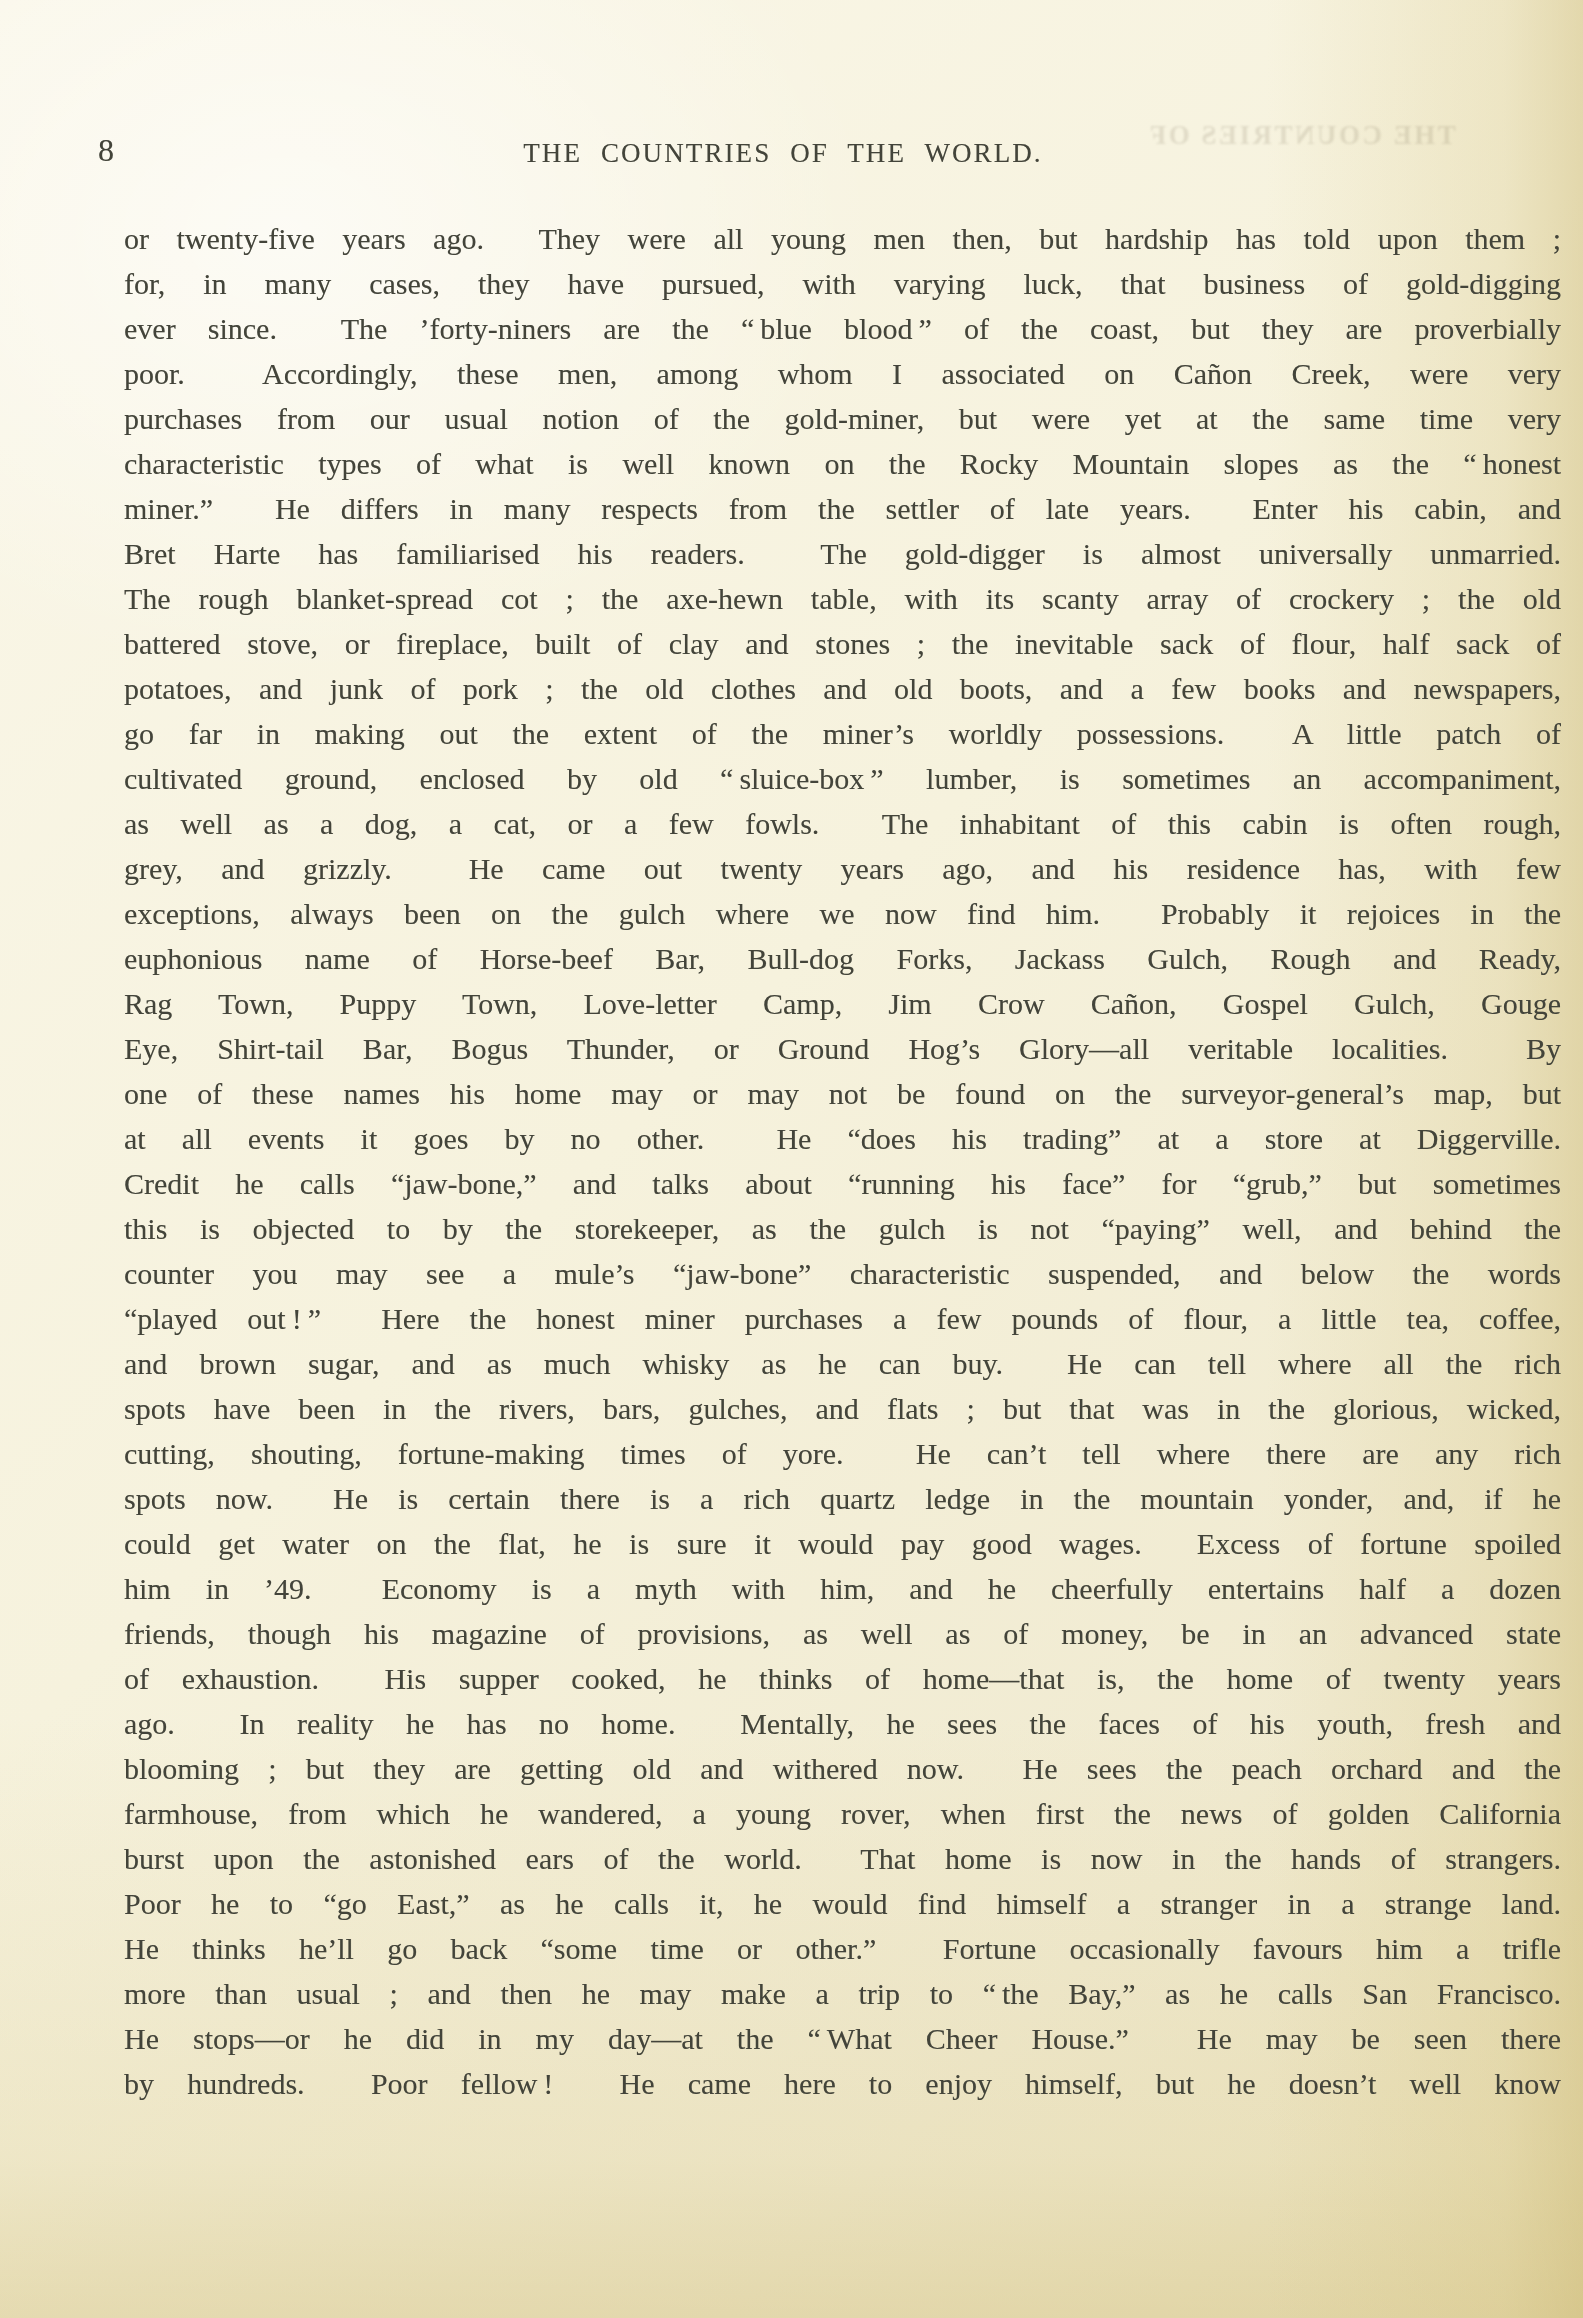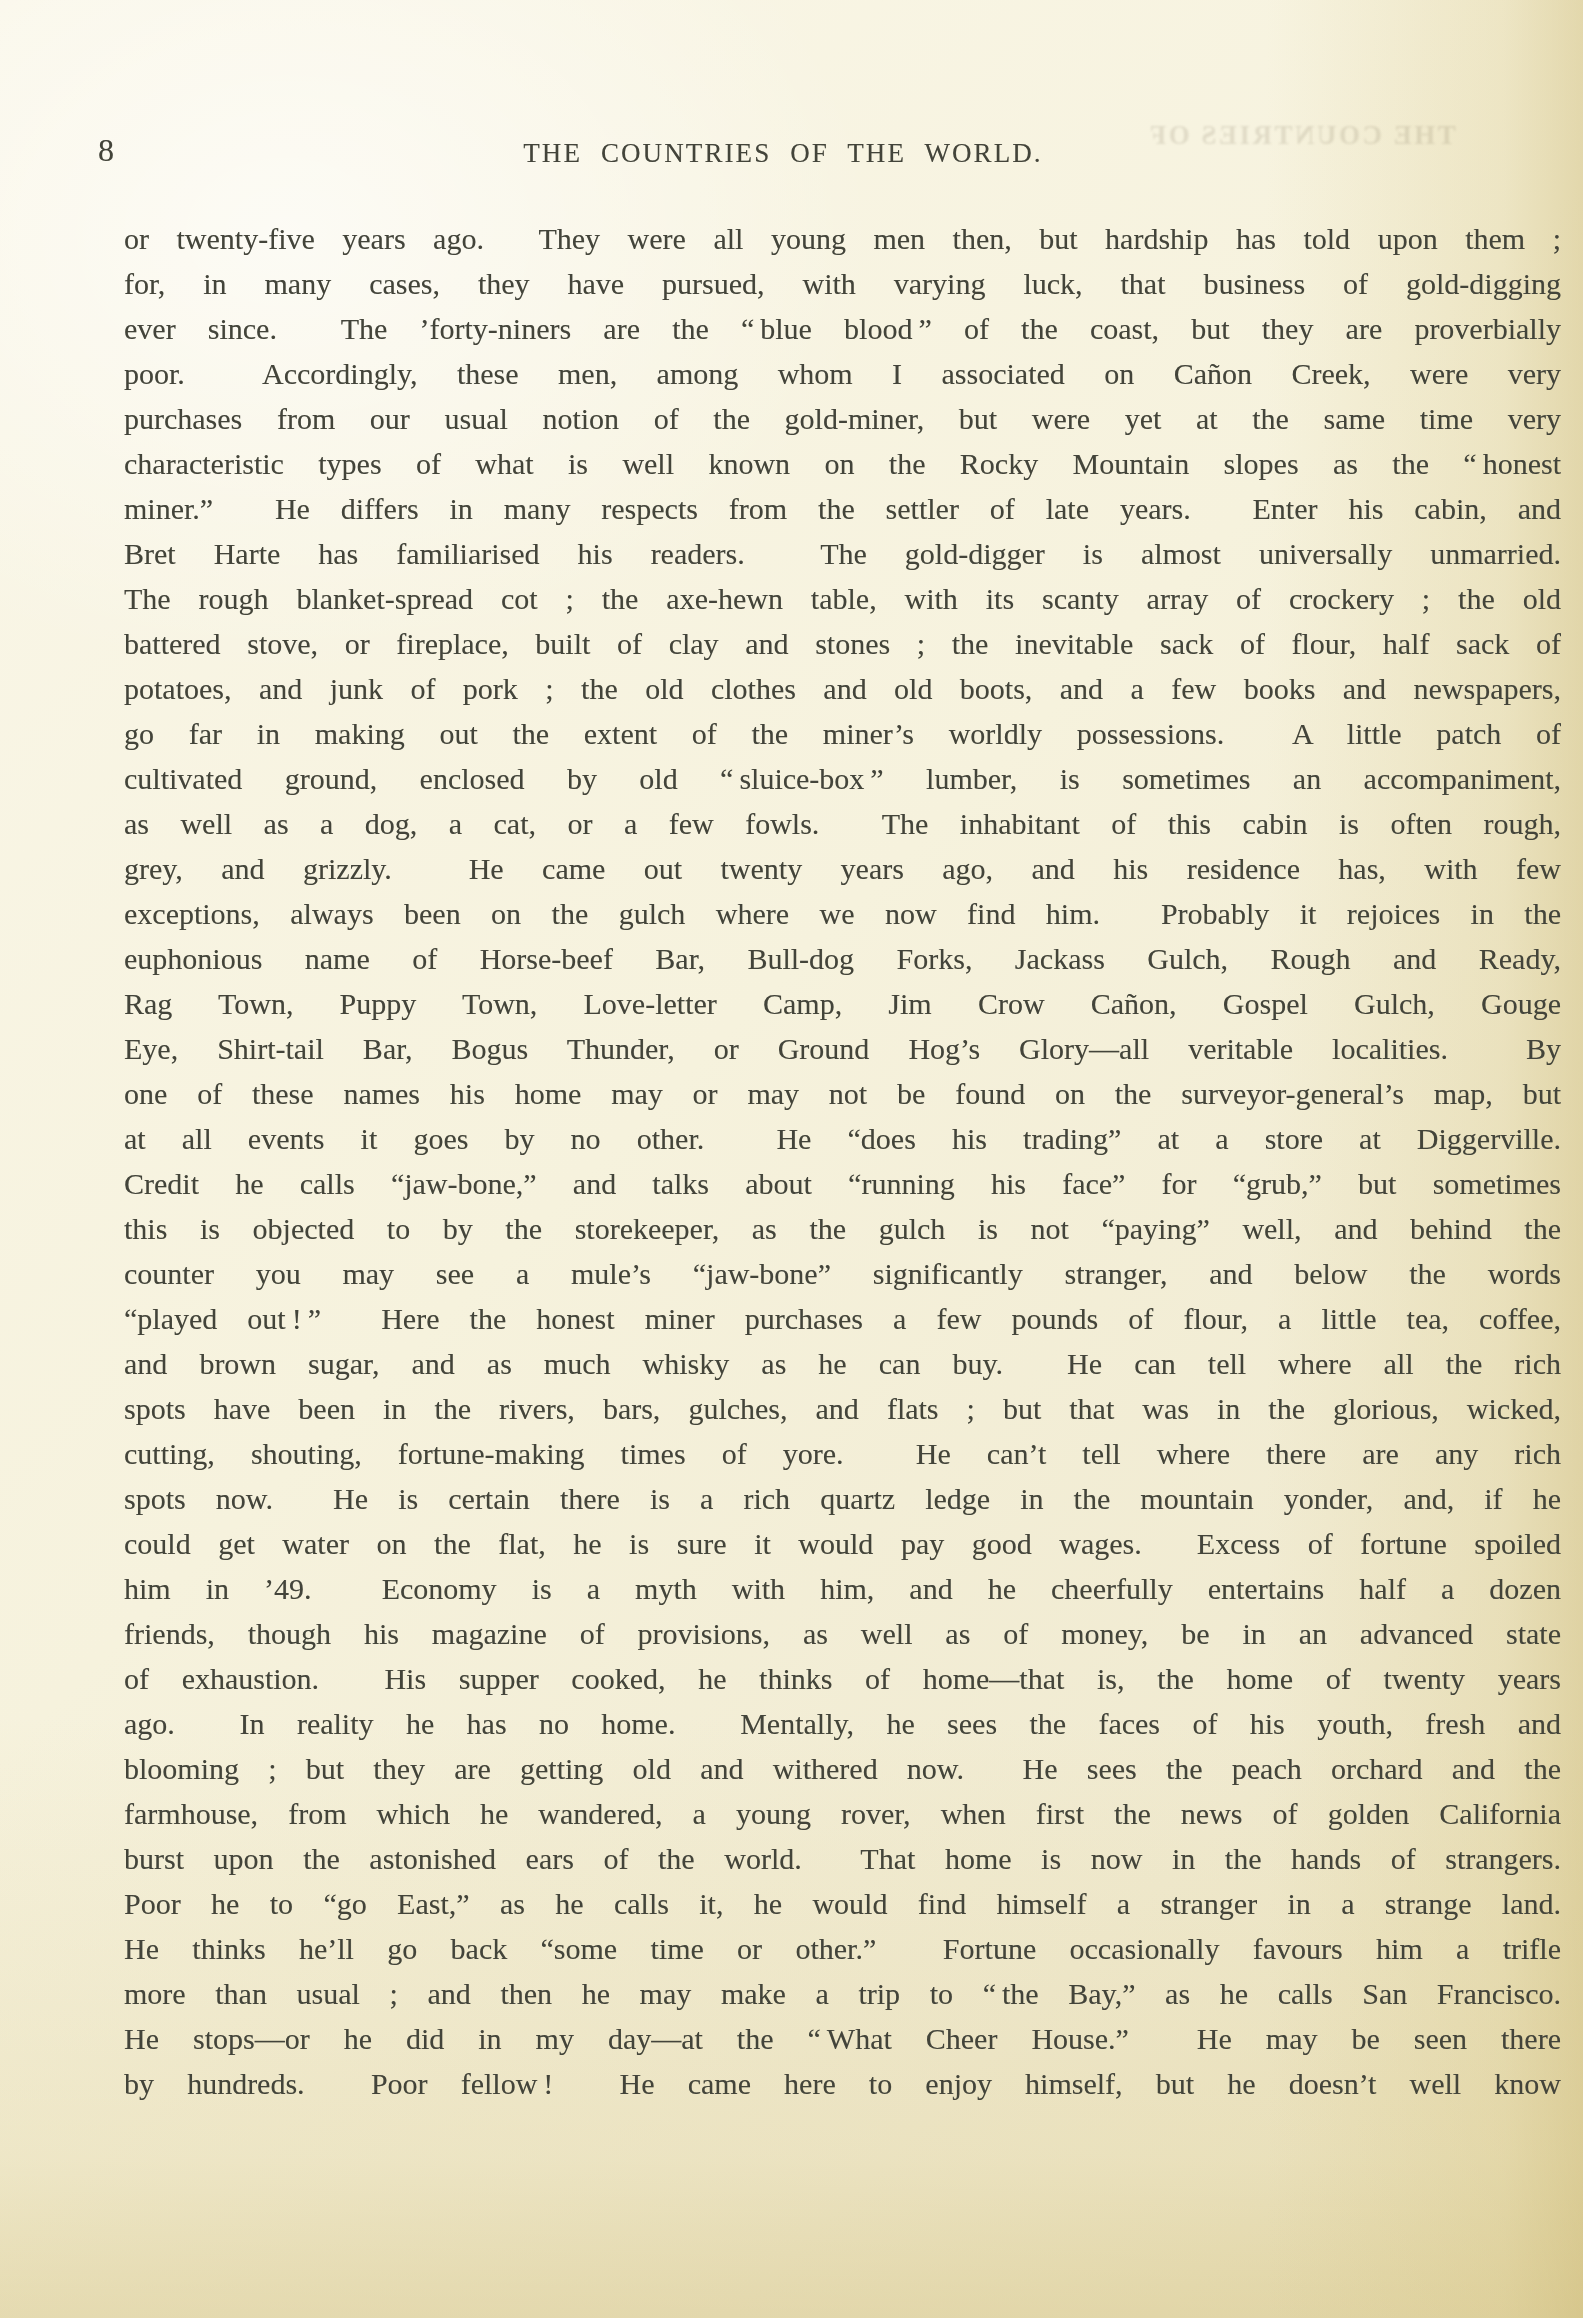--- a/index.html
+++ b/index.html
@@ -96,21 +96,21 @@
       <div class="line">as well as a dog, a cat, or a few fowls.&nbsp; The inhabitant of this cabin is often rough,</div>
       <div class="line">grey, and grizzly.&nbsp; He came out twenty years ago, and his residence has, with few</div>
       <div class="line">exceptions, always been on the gulch where we now find him.&nbsp; Probably it rejoices in the</div>
       <div class="line">euphonious name of Horse-beef Bar, Bull-dog Forks, Jackass Gulch, Rough and Ready,</div>
       <div class="line">Rag Town, Puppy Town, Love-letter Camp, Jim Crow Cañon, Gospel Gulch, Gouge</div>
       <div class="line">Eye, Shirt-tail Bar, Bogus Thunder, or Ground Hog’s Glory—all veritable localities.&nbsp; By</div>
       <div class="line">one of these names his home may or may not be found on the surveyor-general’s map, but</div>
       <div class="line">at all events it goes by no other.&nbsp; He “does his trading” at a store at Diggerville.</div>
       <div class="line">Credit he calls “jaw-bone,” and talks about “running his face” for “grub,” but sometimes</div>
       <div class="line">this is objected to by the storekeeper, as the gulch is not “paying” well, and behind the</div>
-      <div class="line">counter you may see a mule’s “jaw-bone” significantly stranger, and below the words</div>
+      <div class="line">counter you may see a mule’s “jaw-bone” characteristic suspended, and below the words</div>
       <div class="line">“played out ! ”&nbsp; Here the honest miner purchases a few pounds of flour, a little tea, coffee,</div>
       <div class="line">and brown sugar, and as much whisky as he can buy.&nbsp; He can tell where all the rich</div>
       <div class="line">spots have been in the rivers, bars, gulches, and flats&nbsp;; but that was in the glorious, wicked,</div>
       <div class="line">cutting, shouting, fortune-making times of yore.&nbsp; He can’t tell where there are any rich</div>
       <div class="line">spots now.&nbsp; He is certain there is a rich quartz ledge in the mountain yonder, and, if he</div>
       <div class="line">could get water on the flat, he is sure it would pay good wages.&nbsp; Excess of fortune spoiled</div>
       <div class="line">him in ’49.&nbsp; Economy is a myth with him, and he cheerfully entertains half a dozen</div>
       <div class="line">friends, though his magazine of provisions, as well as of money, be in an advanced state</div>
       <div class="line">of exhaustion.&nbsp; His supper cooked, he thinks of home—that is, the home of twenty years</div>
       <div class="line">ago.&nbsp; In reality he has no home.&nbsp; Mentally, he sees the faces of his youth, fresh and</div>

